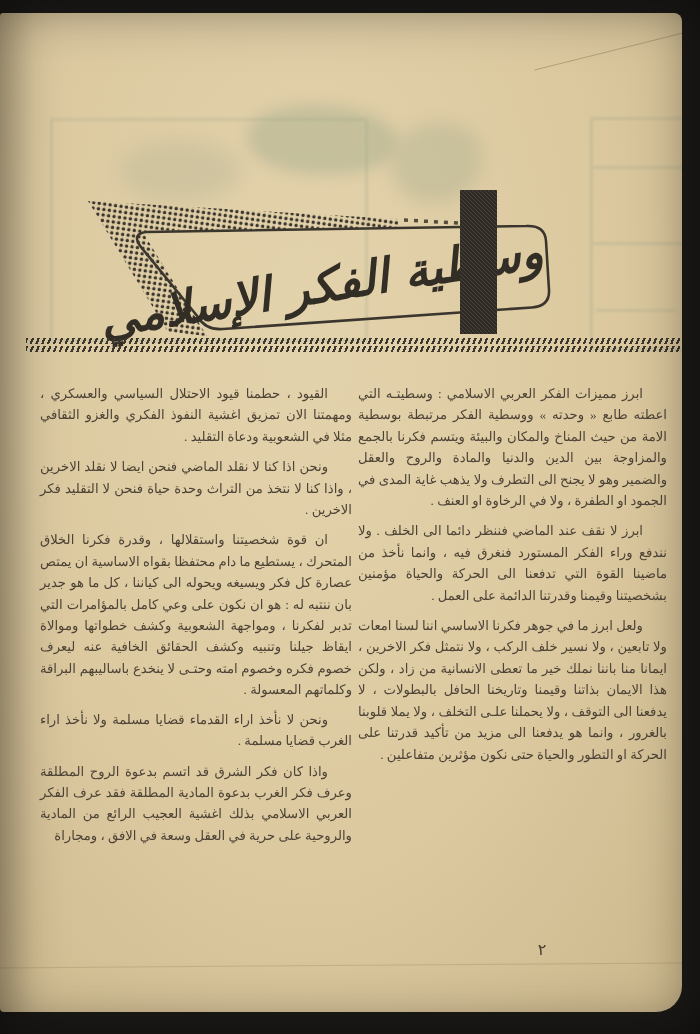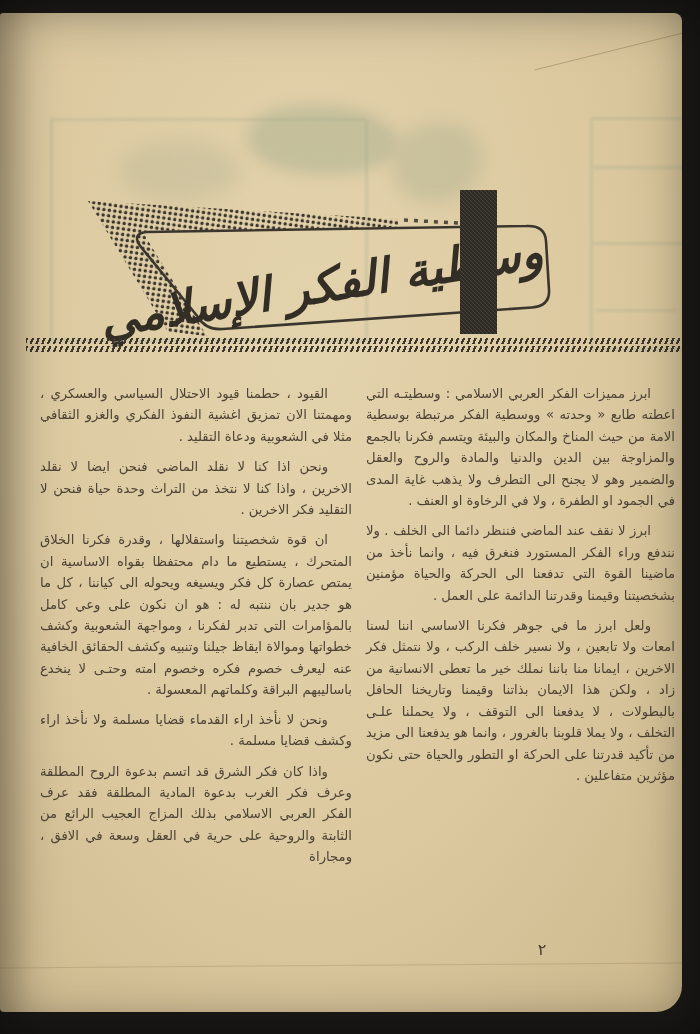--- a/index.html
+++ b/index.html
@@ -88,22 +88,22 @@
   }
 
   
   .col {
     position:absolute; top:370px;
     direction:rtl; text-align:justify;
     font-size:13.2px; line-height:21.4px;
     color:#4d4336;
     letter-spacing:0;
   }
-  .col p { margin:0 0 9px 0; text-indent:24px; }
-  .col-right { left:366px; width:309px; }
+  .col p { margin:0 0 9px 0; text-indent:24px;font-family:Liberation Serif, serif; }
+  .col-right { left:358px; width:309px; }
   .col-left  { left:40px;  width:312px; }
   .col-left p.tight  { margin-bottom:8px; }
 
   .page-number {
     position:absolute; left:512px; top:927px; width:60px;
     text-align:center; font-size:16px; color:#473d30;
     direction:rtl;
   }
 </style>
 </head>
@@ -150,20 +150,20 @@
     <div class="col col-right">
       <p>ابرز مميزات الفكر العربي الاسلامي : وسطيتـه التي اعطته طابع « وحدته » ووسطية الفكر مرتبطة بوسطية الامة من حيث المناخ والمكان والبيئة ويتسم فكرنا بالجمع والمزاوجة بين الدين والدنيا والمادة والروح والعقل والضمير وهو لا يجنح الى التطرف ولا يذهب غاية المدى في الجمود او الطفرة ، ولا في الرخاوة او العنف .</p>
       <p>ابرز لا نقف عند الماضي فننظر دائما الى الخلف . ولا نندفع وراء الفكر المستورد فنغرق فيه ، وانما نأخذ من ماضينا القوة التي تدفعنا الى الحركة والحياة مؤمنين بشخصيتنا وقيمنا وقدرتنا الدائمة على العمل .</p>
       <p>ولعل ابرز ما في جوهر فكرنا الاساسي اننا لسنا امعات ولا تابعين ، ولا نسير خلف الركب ، ولا نتمثل فكر الاخرين ، ايمانا منا باننا نملك خير ما تعطى الانسانية من زاد ، ولكن هذا الايمان بذاتنا وقيمنا وتاريخنا الحافل بالبطولات ، لا يدفعنا الى التوقف ، ولا يحملنا علـى التخلف ، ولا يملا قلوبنا بالغرور ، وانما هو يدفعنا الى مزيد من تأكيد قدرتنا على الحركة او التطور والحياة حتى نكون مؤثرين متفاعلين .</p>
     </div>
 
     <div class="col col-left">
       <p>القيود ، حطمنا قيود الاحتلال السياسي والعسكري ، ومهمتنا الان تمزيق اغشية النفوذ الفكري والغزو الثقافي مثلا في الشعوبية ودعاة التقليد .</p>
       <p>ونحن اذا كنا لا نقلد الماضي فنحن ايضا لا نقلد الاخرين ، واذا كنا لا نتخذ من التراث وحدة حياة فنحن لا التقليد فكر الاخرين .</p>
       <p class="tight">ان قوة شخصيتنا واستقلالها ، وقدرة فكرنا الخلاق المتحرك ، يستطيع ما دام محتفظا بقواه الاساسية ان يمتص عصارة كل فكر ويسيغه ويحوله الى كياننا ، كل ما هو جدير بان ننتبه له : هو ان نكون على وعي كامل بالمؤامرات التي تدبر لفكرنا ، ومواجهة الشعوبية وكشف خطواتها وموالاة ايقاظ جيلنا وتنبيه وكشف الحقائق الخافية عنه ليعرف خصوم فكره وخصوم امته وحتـى لا ينخدع باساليبهم البراقة وكلماتهم المعسولة .</p>
-      <p>ونحن لا نأخذ اراء القدماء قضايا مسلمة ولا نأخذ اراء وكشف قضايا مسلمة .</p>
-      <p>واذا كان فكر الشرق قد اتسم بدعوة الروح المطلقة وعرف فكر الغرب بدعوة المادية المطلقة فقد عرف الفكر العربي الاسلامي بذلك المزاج العجيب الرائع من الثابتة والروحية على حرية في العقل وسعة في الافق ، ومجاراة</p>
+      <p>ونحن لا نأخذ اراء القدماء قضايا مسلمة ولا نأخذ اراء الغرب قضايا مسلمة .</p>
+      <p>واذا كان فكر الشرق قد اتسم بدعوة الروح المطلقة وعرف فكر الغرب بدعوة المادية المطلقة فقد عرف الفكر العربي الاسلامي بذلك اغشية العجيب الرائع من المادية والروحية على حرية في العقل وسعة في الافق ، ومجاراة</p>
     </div>
 
     <div class="page-number">٢</div>
 
   </div>
 </div>
 
 </body></html>

